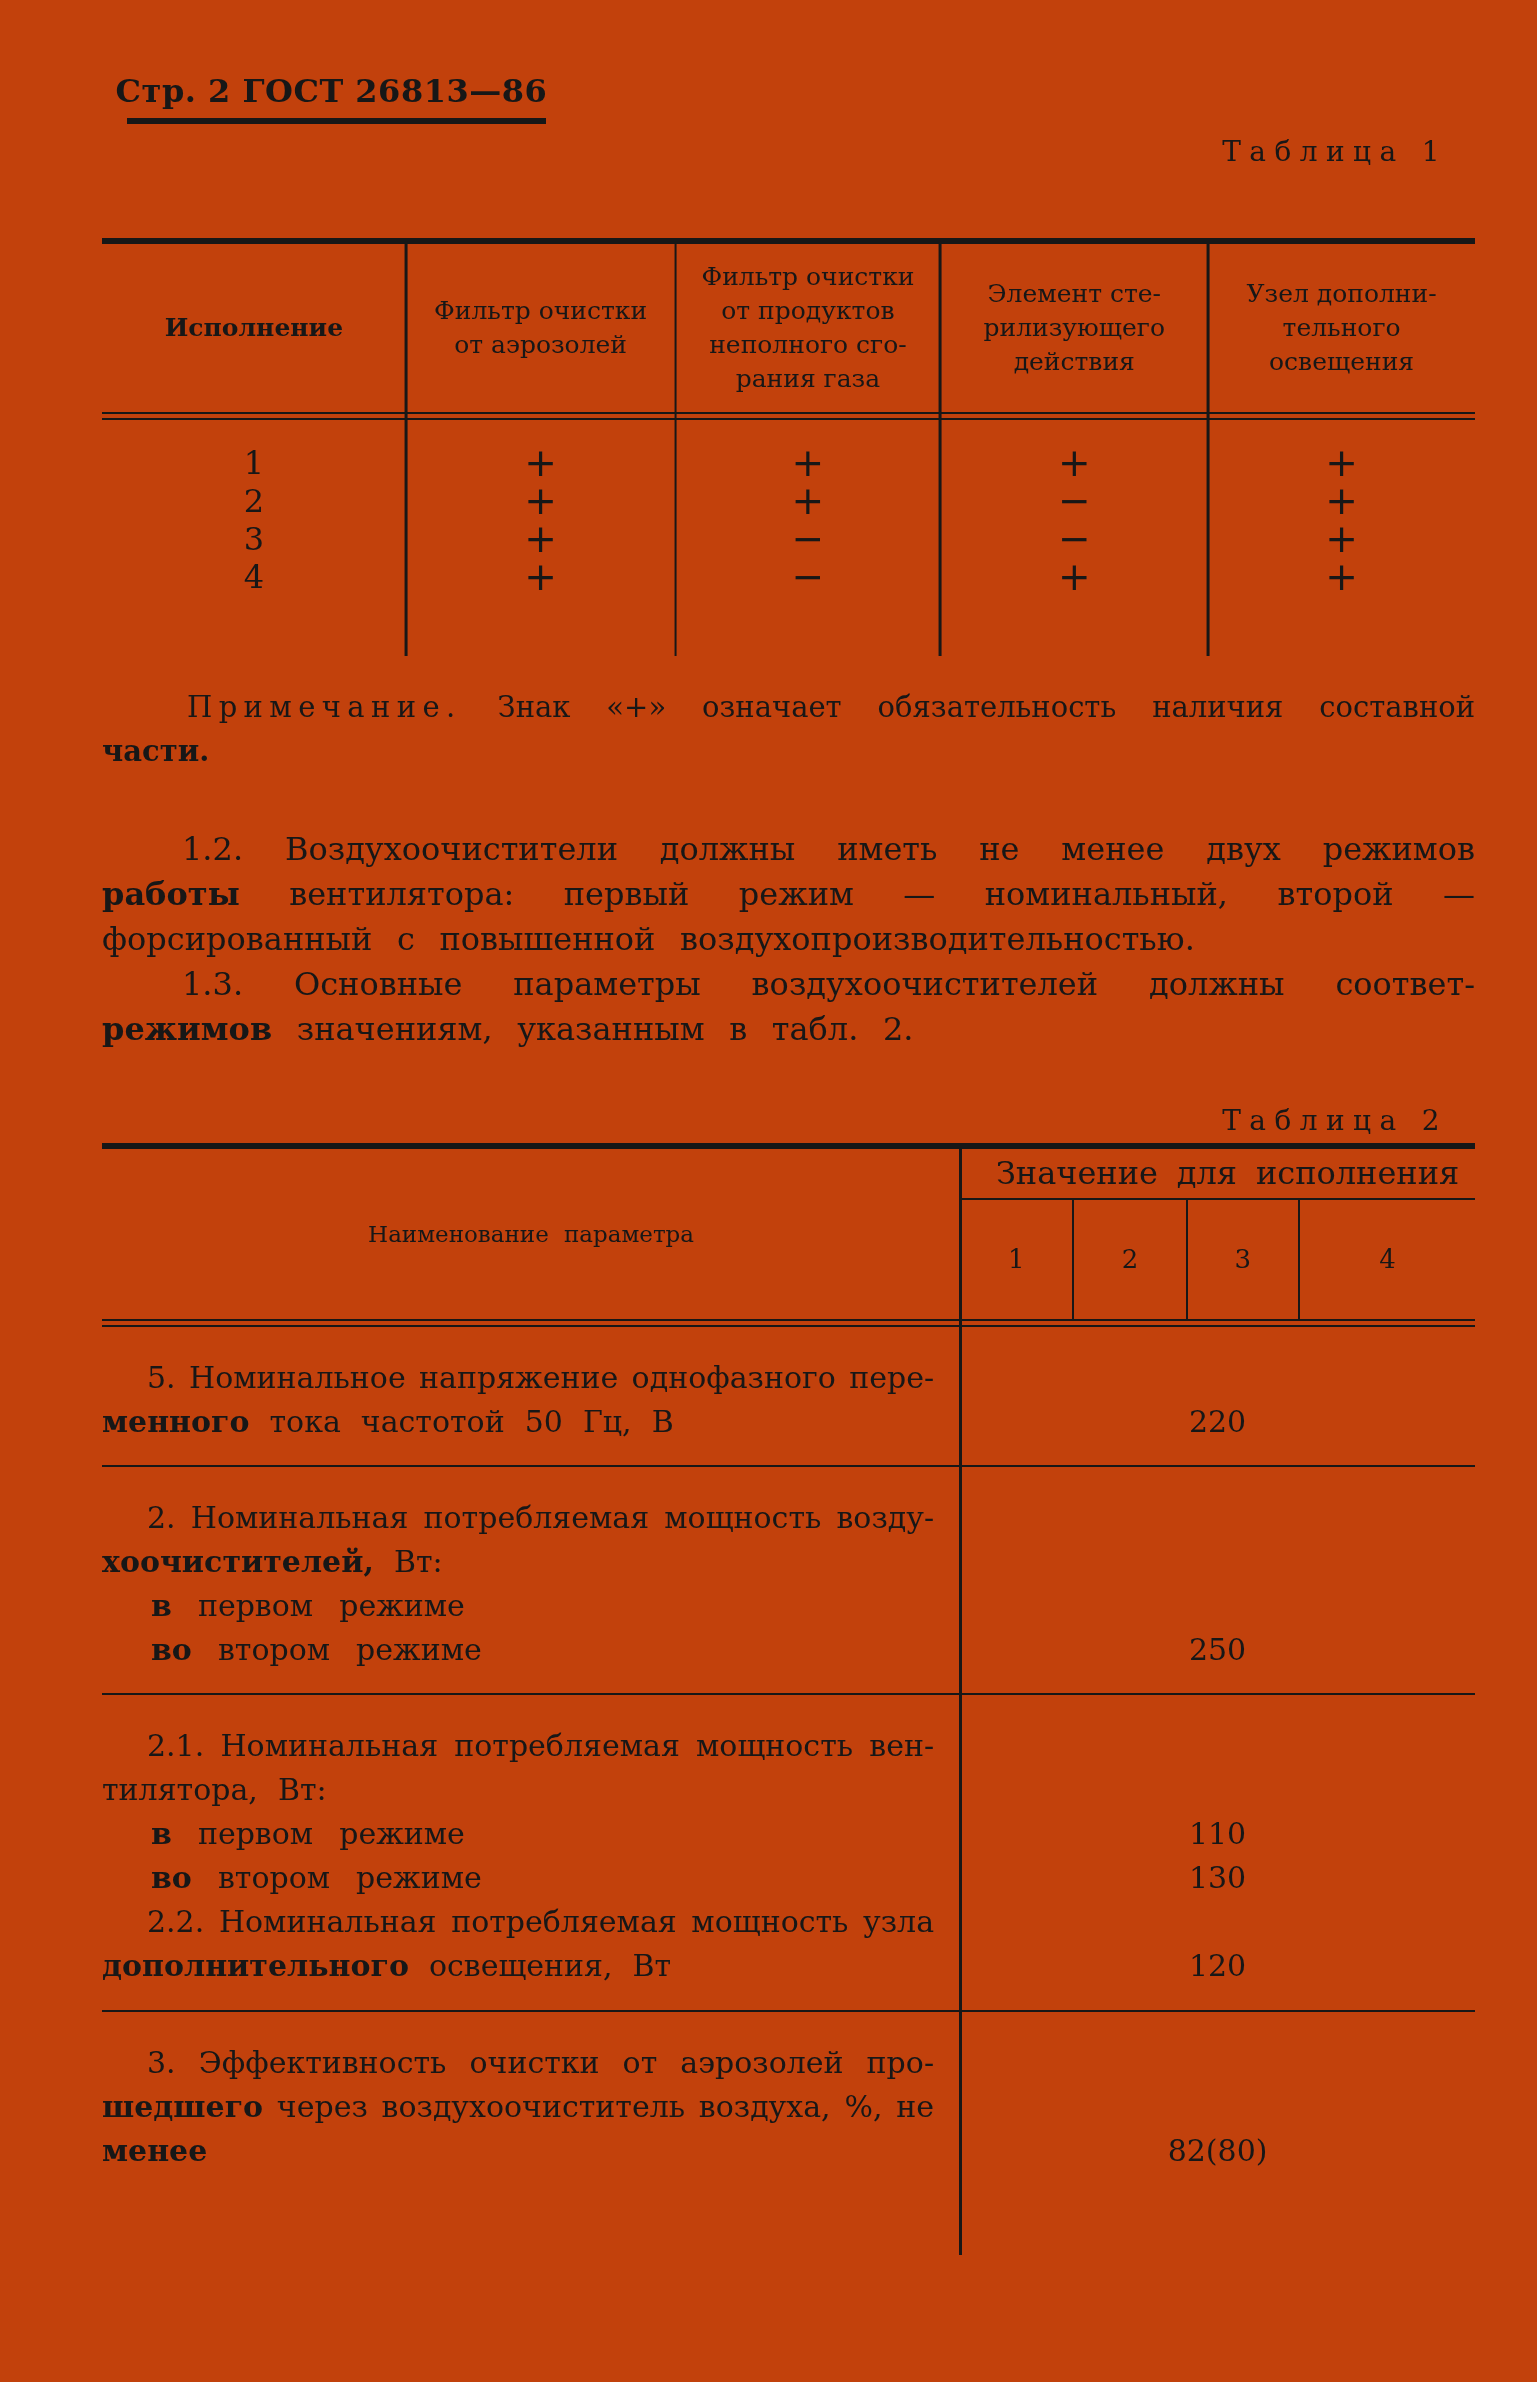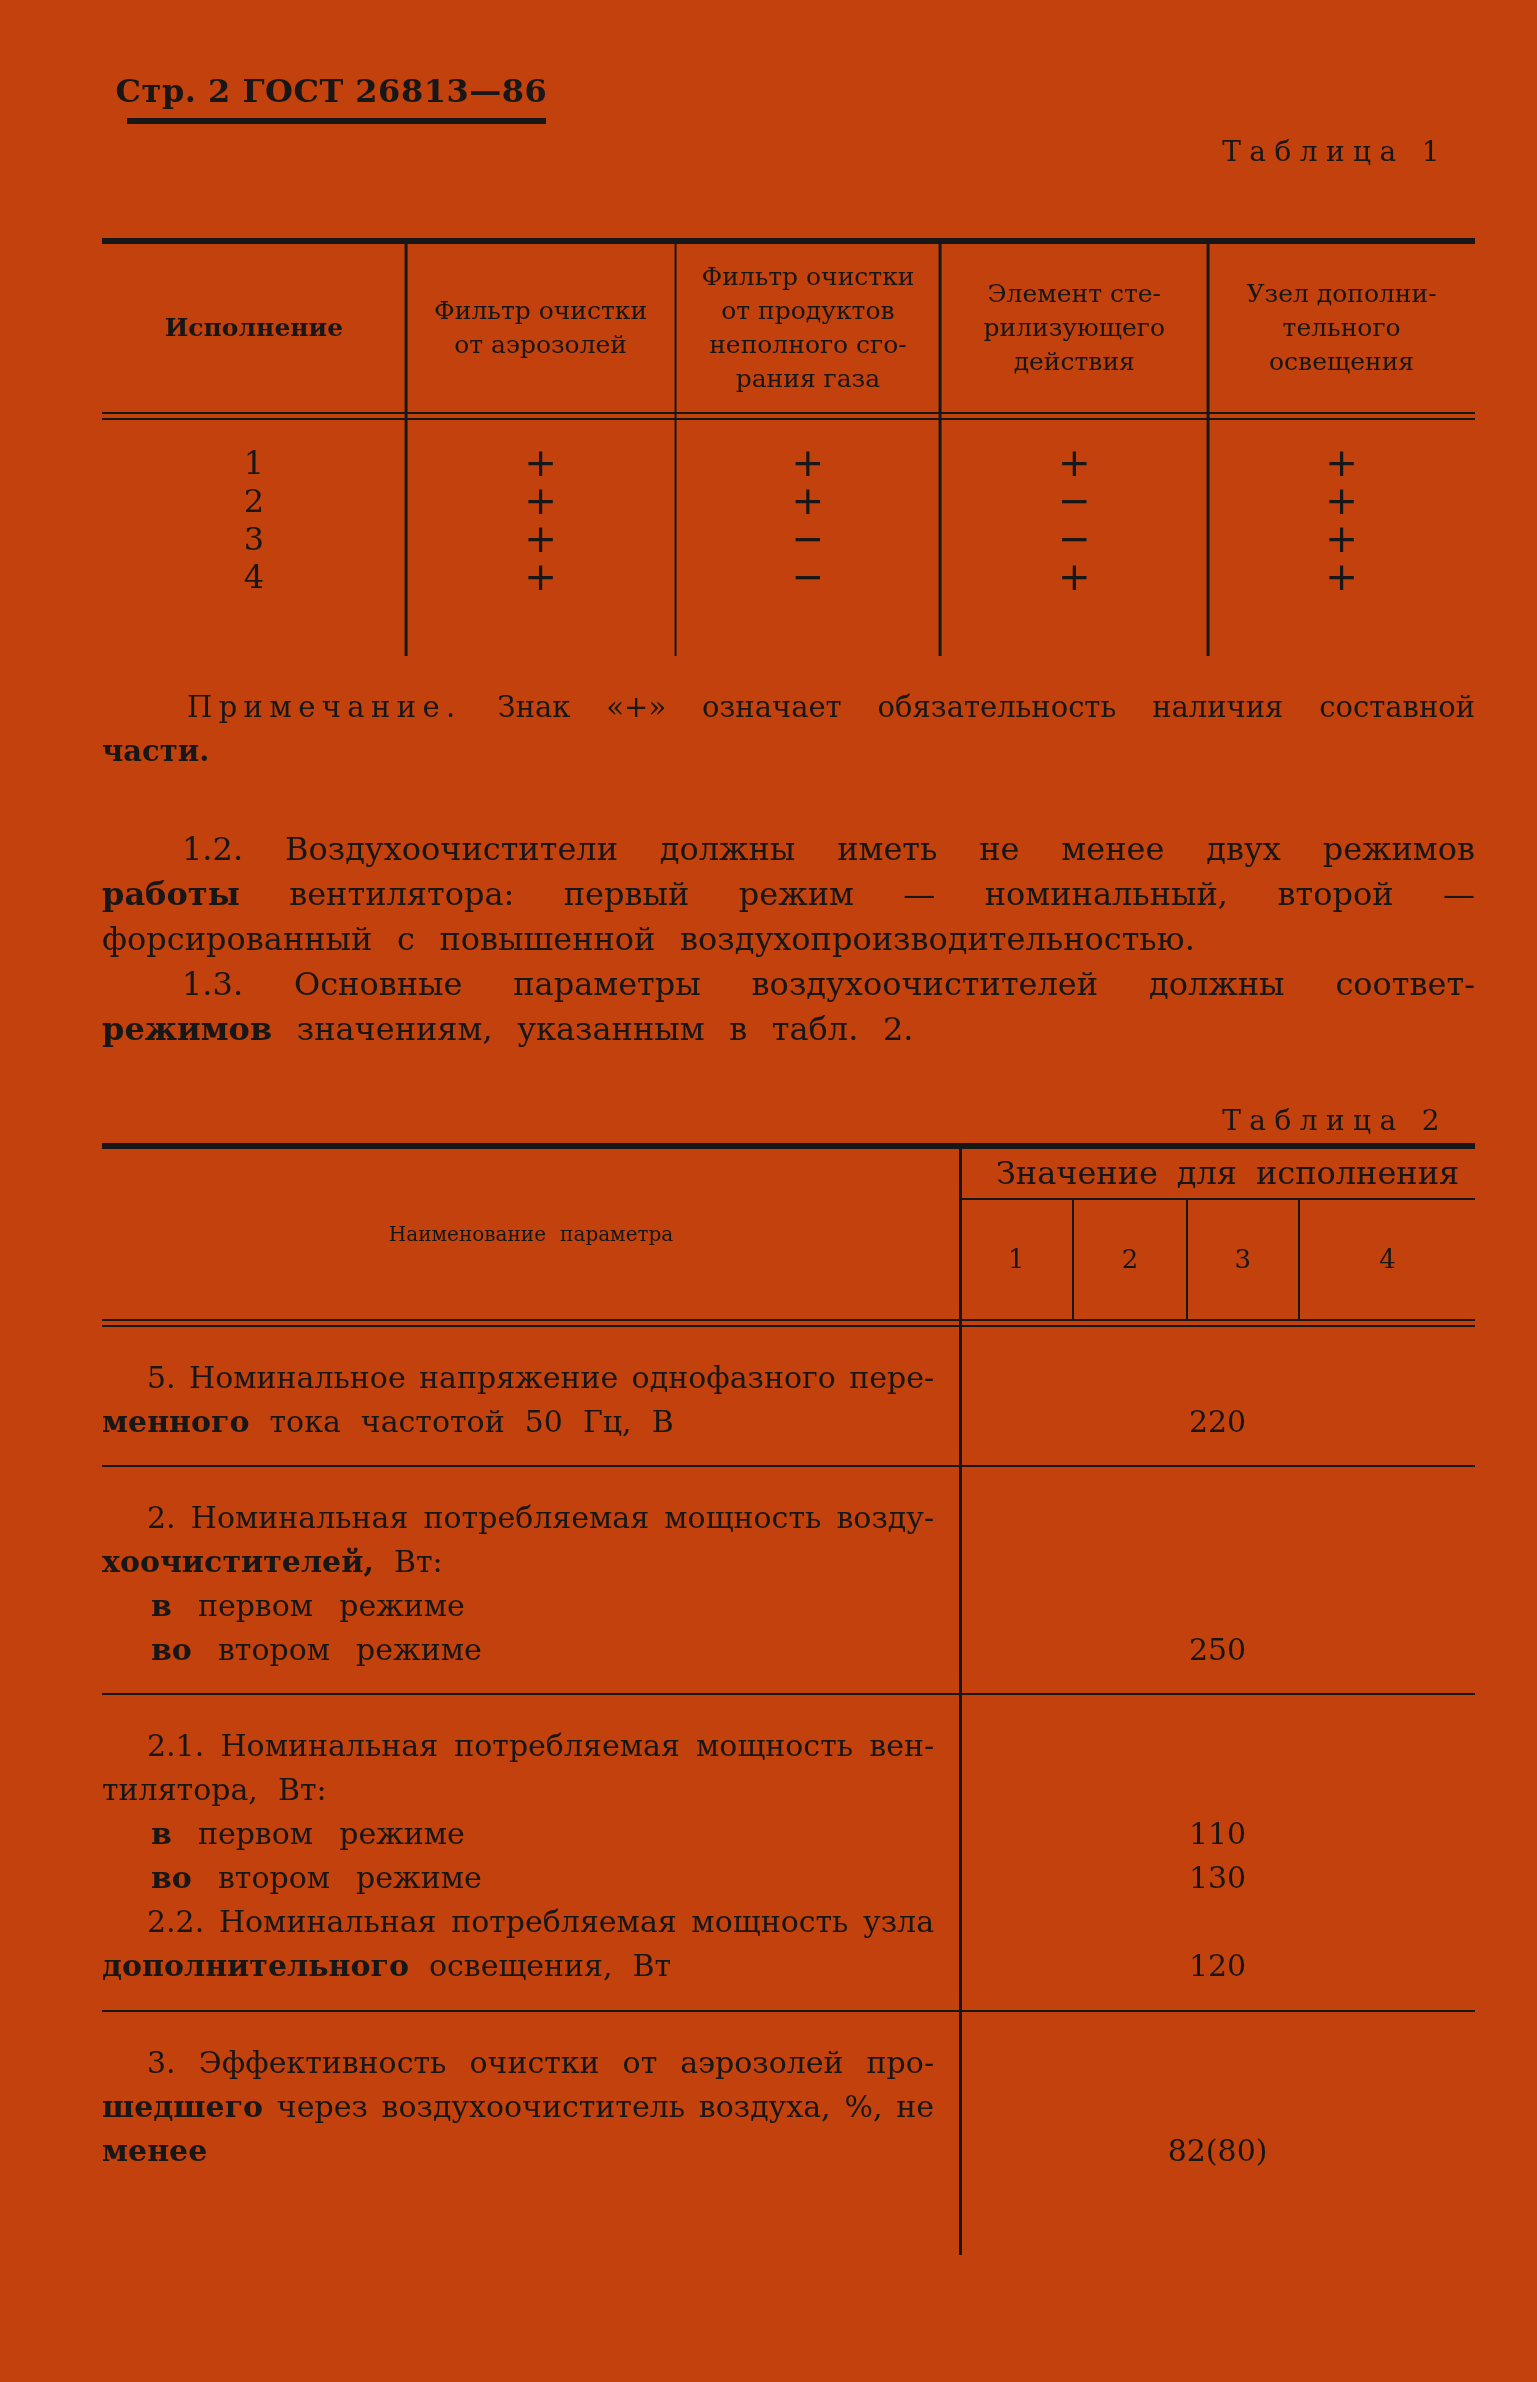--- a/index.html
+++ b/index.html
@@ -41,21 +41,21 @@
 
   
   .body-text { margin-top:54px; font-size:32px; line-height:45px; }
   .bline.j { text-align:justify; text-align-last:justify; }
   .bline.ind { text-indent:80px; }
   .bline.sp { word-spacing:0.45em; }
 
   
   .t2 { position:relative; margin-top:5.8px; border-top:6.8px solid #171717; font-size:30px; }
   .t2-header { display:grid; grid-template-columns:62.5% 37.5%; height:170px; }
-  .t2-ph { display:flex; align-items:center; justify-content:center; font-size:20px; word-spacing:7.8px; }
+  .t2-ph { display:flex; align-items:center; justify-content:center; font-size:23px; word-spacing:7.8px; }
   .t2-right { display:flex; flex-direction:column; }
   .t2-vh { height:49px; display:flex; align-items:center; justify-content:center;
            font-size:32px; border-bottom:2.9px solid #171717; word-spacing:8.7px;padding-left:20px; }
   .t2-nums { flex:1; display:grid; grid-template-columns:22.2% 22% 21.8% 34%; }
   .t2-num { display:flex; align-items:center; justify-content:center; font-size:26px; border-right:2.9px solid #171717; }
   .t2-num:last-child { border-right:none; }
   .t2-row { border-bottom:2.9px solid #171717; padding:29px 0 21.3px; }
   .t2-row:last-child { border-bottom:none; padding-bottom:82px; }
   .t2-line { position:relative; min-height:44px; line-height:44px; }
   .t2-left { width:60.6%; }

